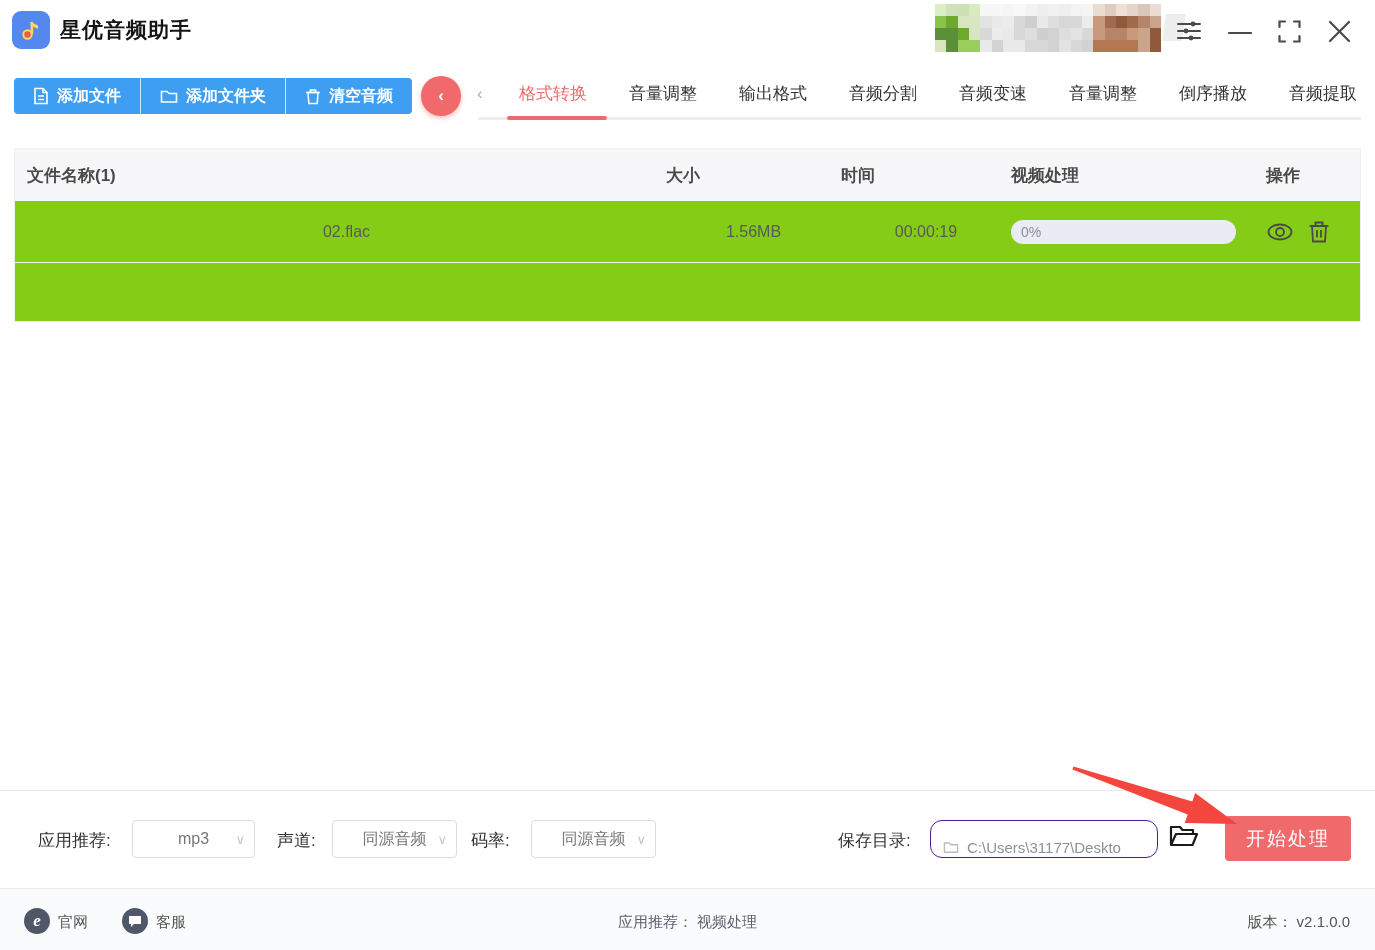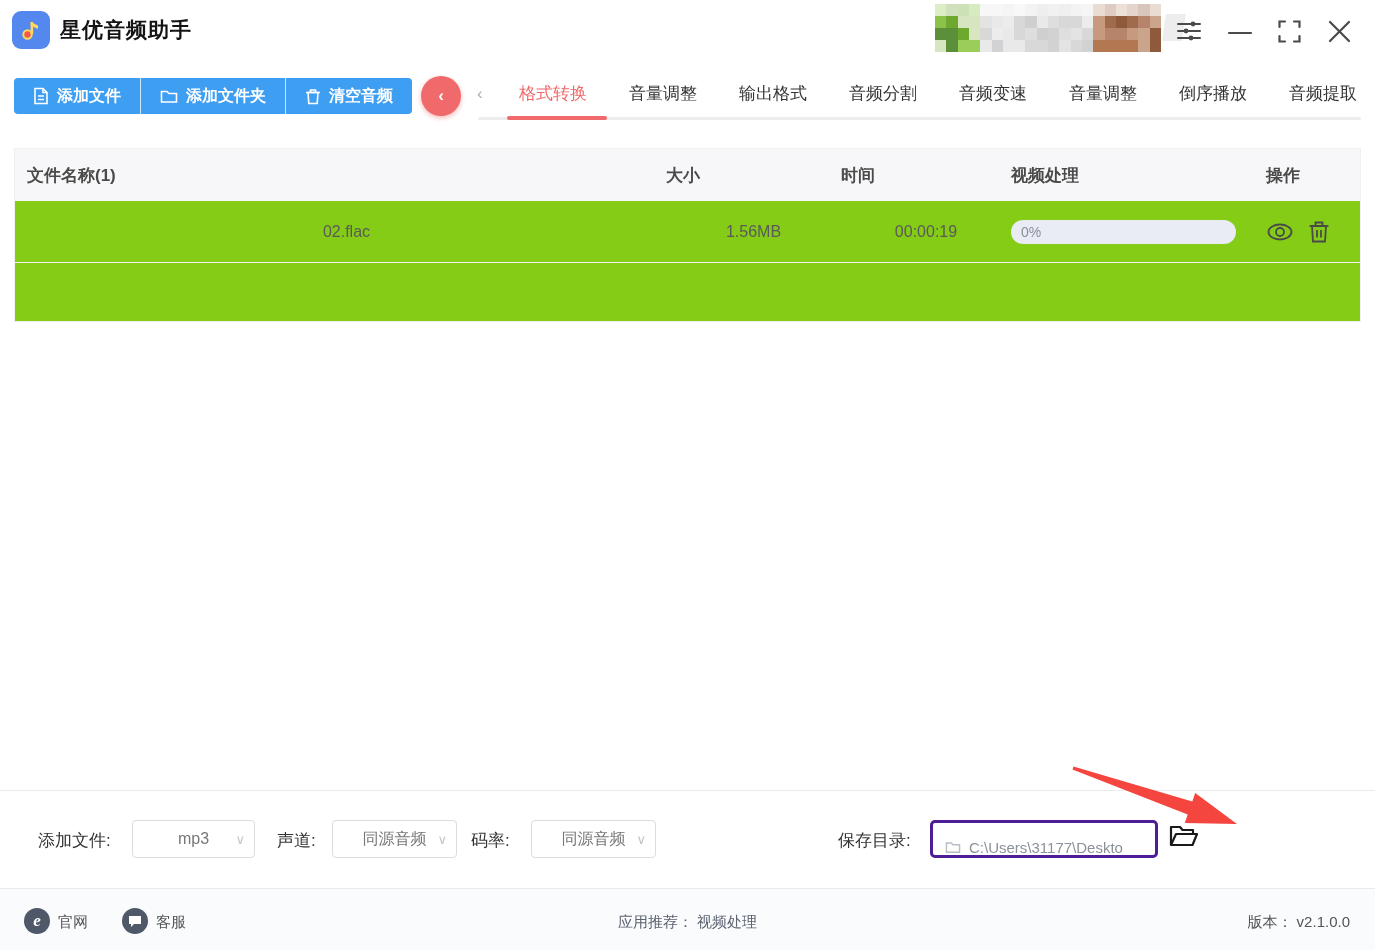--- a/index.html
+++ b/index.html
@@ -51,21 +51,21 @@
   .op-icon{ cursor:pointer; display:flex; }
 
   
   .settings{ left:0; top:790px; width:1375px; height:98px; background:#fff; border-top:1px solid #eaeaea;}
   .s-label{ position:absolute; top:38px; font-size:17px; color:#333; }
   .select{ position:absolute; top:29px; height:38px; border:1px solid #dcdcdc; border-radius:4px;
     background:#fff; display:flex; align-items:center; justify-content:center;
     font-size:16px; color:#777; cursor:pointer;}
   .select .chev{ position:absolute; right:9px; color:#c0c4cc; font-size:13px; }
   .dir-input{ position:absolute; left:930px; top:29px; width:228px; height:38px;
-    border:3px solid #4c1d95; border-radius:5px; display:flex; align-items:center;
+    border:1px solid #4c1d95; border-radius:12px; display:flex; align-items:center;
     padding:16px 8px 0 12px; gap:8px;}
   .dir-input span{ font-size:15px; color:#8b909b; white-space:nowrap; overflow:hidden;}
   .folder-open-btn{ position:absolute; left:1169px; top:32px; cursor:pointer; display:flex;}
   .start-btn{ position:absolute; left:1225px; top:25px; width:126px; height:45px;
     background:#f0696b; border:none; border-radius:4px; color:#fff; font-size:19px;
     letter-spacing:2px; cursor:pointer; font-family:inherit;}
 
   
   .footer{ left:0; top:888px; width:1375px; height:62px; background:#fafbfc; border-top:1px solid #e8eaee;}
   .f-ic{ position:absolute; top:19px; width:26px; height:26px; border-radius:50%;
@@ -280,21 +280,21 @@
             <path d="M7.5 6 V2.5 H14.5 V6"></path>
           <line x1="9" y1="10" x2="9" y2="17.5"></line>
             <line x1="13" y1="10" x2="13" y2="17.5"></line>
         </svg>
       </span>
     </div>
   </div>
 </div>
 
 <div class="abs settings">
-  <span class="s-label" style="left:38px;">添加文件:</span>
+  <span class="s-label" style="left:38px;">应用推荐:</span>
   <div class="select" style="left:132px;width:123px;">
     <span>mp3</span>
     <span class="chev">∨</span>
   </div>
 
   <span class="s-label" style="left:277px;">声道:</span>
   <div class="select" style="left:332px;width:125px;">
     <span>同源音频</span>
     <span class="chev">∨</span>
   </div>
@@ -311,20 +311,21 @@
       <path d="M1.5 3.5 H7 L9 5.5 H16.5 V14 H1.5 Z"></path>
     </svg>
     <span>C:\Users\31177\Deskto</span>
   </div>
   <div class="folder-open-btn">
     <svg width="30" height="26" viewBox="0 0 30 26" fill="none" stroke="#1a1a1a" stroke-width="2.2" stroke-linejoin="round">
       <path d="M2 22 V4 H11 L13.5 7 H24 V11"></path>
         <path d="M2 22 L7 11 H28 L23.5 22 Z"></path>
     </svg>
   </div>
+  <button class="start-btn">开始处理</button>
 </div>
 
 <div class="abs footer">
   <div class="f-ic" style="left:24px;">
     <span style="font-size:17px;font-weight:700;font-style:italic;font-family:'Liberation Serif',serif;">e</span>
   </div>
   <span class="f-label" style="left:58px;">官网</span>
   <div class="f-ic" style="left:122px;">
     <svg width="14" height="13" viewBox="0 0 14 13">
       <path d="M1 1 H13 V9 H6 L3 12 V9 H1 Z" fill="#fff"></path>

